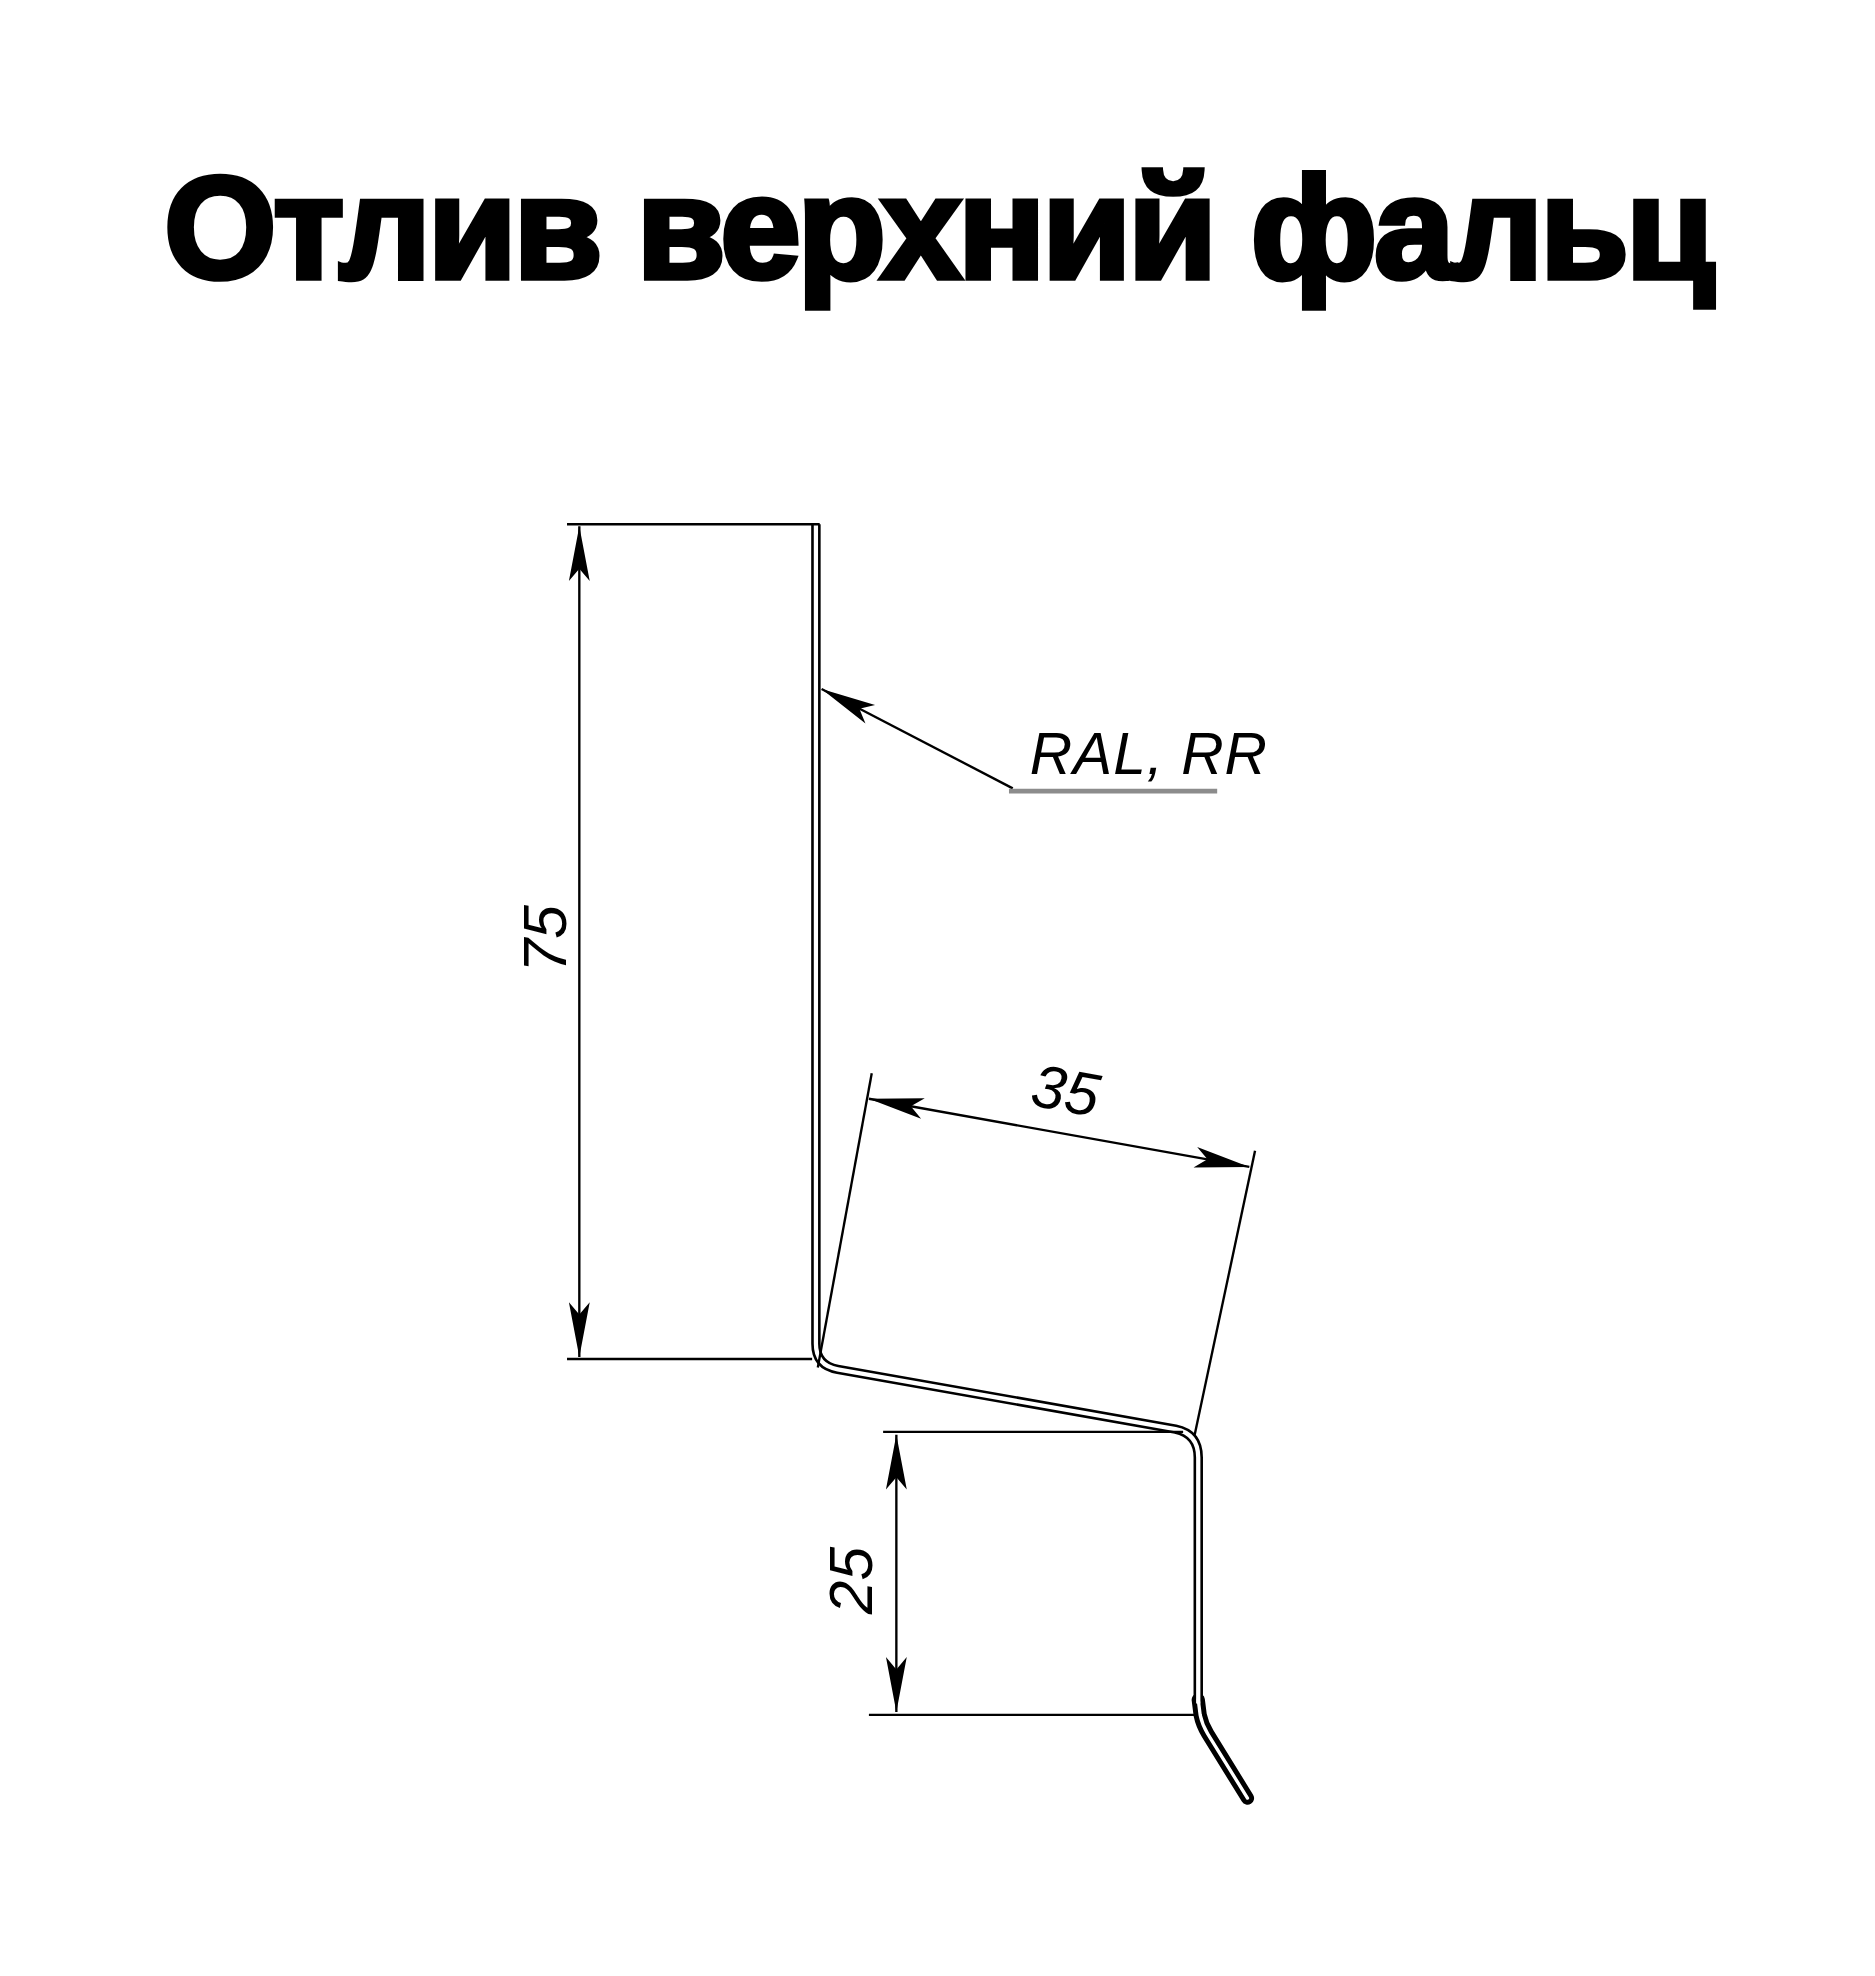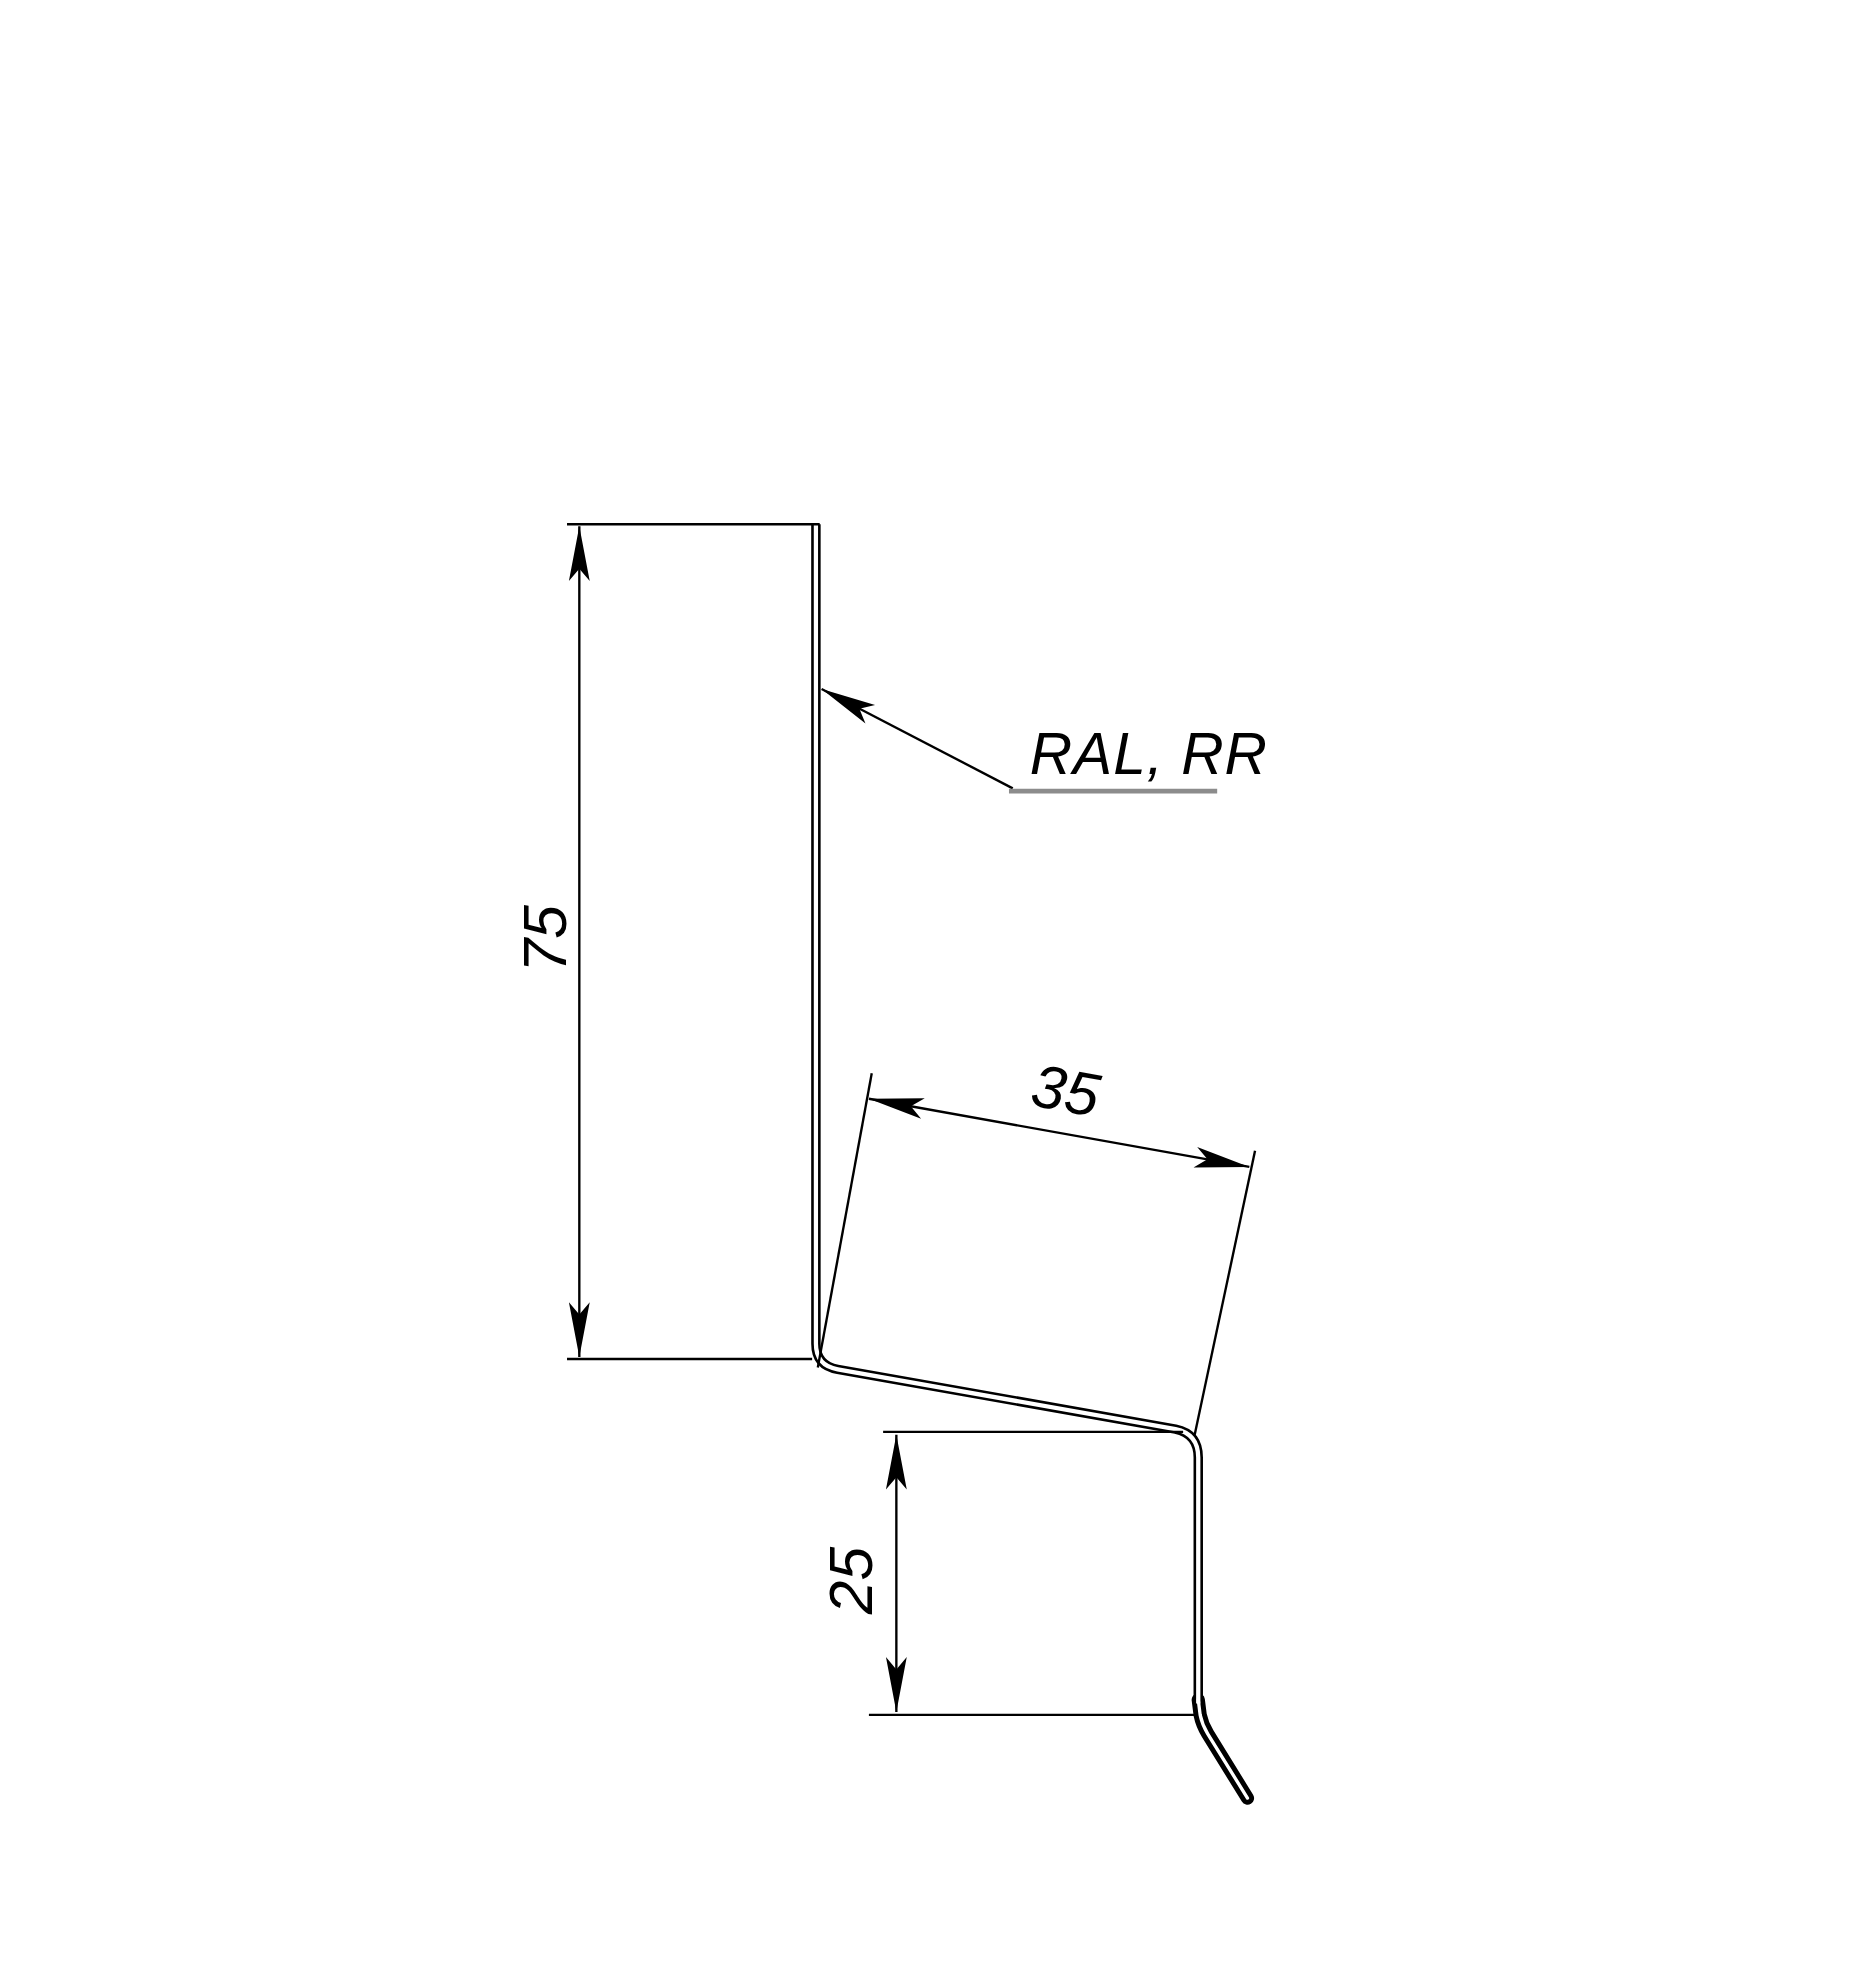--- a/index.html
+++ b/index.html
@@ -43,20 +43,21 @@
     font-size: 62px;
     fill: #000000;
     letter-spacing: 1px;
   }
 </style>
 </head>
 <body>
 
 <div class="page">
 
+  <h1 class="title">Отлив верхний фальц</h1>
 
   <svg class="drawing-svg" width="1876" height="1977" viewBox="0 0 1982 2089" xmlns="http://www.w3.org/2000/svg">
 
     <g>
       <path d="M 862,554 L 862,1420 Q 862,1443 885,1447 L 1242,1510 Q 1266,1515 1266,1540 L 1266,1800" fill="none" stroke="#000000" stroke-width="10" stroke-linejoin="round"></path>
       <path d="M 1266,1796 L 1268,1812 Q 1270,1822 1276,1832 L 1318,1900" fill="none" stroke="#000000" stroke-width="14" stroke-linecap="round" stroke-linejoin="round"></path>
       <path d="M 862,554 L 862,1420 Q 862,1443 885,1447 L 1242,1510 Q 1266,1515 1266,1540 L 1266,1800" fill="none" stroke="#ffffff" stroke-width="4.5" stroke-linejoin="round"></path>
       <path d="M 1266,1796 L 1268,1812 Q 1270,1822 1276,1832 L 1318,1900" fill="none" stroke="#ffffff" stroke-width="3.5" stroke-linecap="round" stroke-linejoin="round"></path>
     </g>
 

